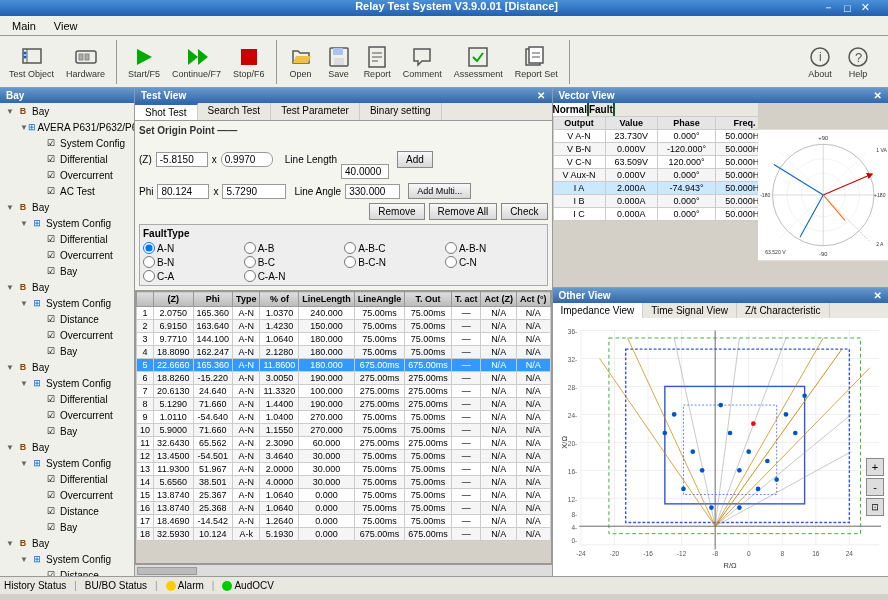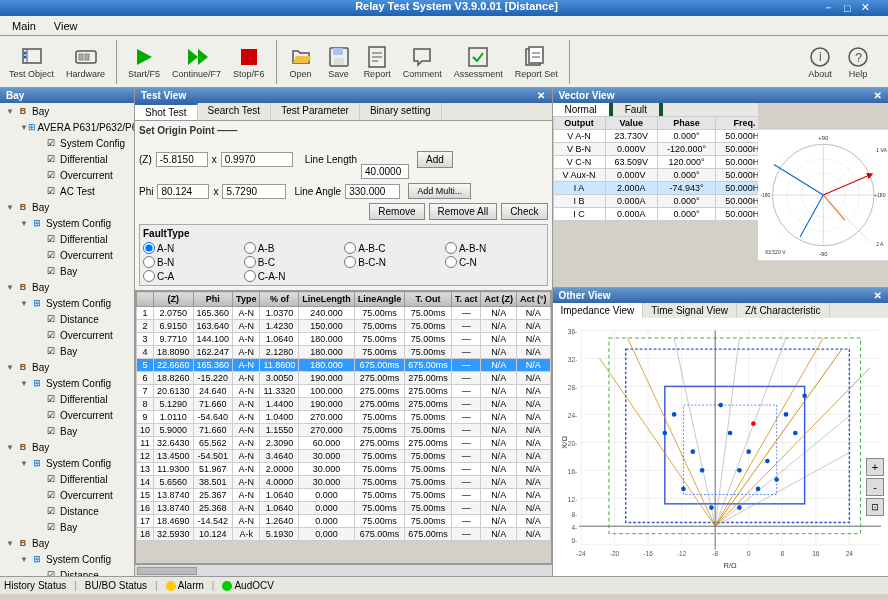--- a/index.html
+++ b/index.html
@@ -49,21 +49,21 @@
     .radio-item input { width: 12px; height: 12px; }
     
     
     .test-table { flex: 1; overflow: auto; border: 1px solid #999; }
     table { width: 100%; border-collapse: collapse; font-size: 9px; }
     th { background: linear-gradient(to bottom, #ddd, #bbb); border: 1px solid #999; padding: 2px 3px; text-align: center; white-space: nowrap; position: sticky; top: 0; }
     td { border: 1px solid #ccc; padding: 1px 3px; white-space: nowrap; text-align: center; }
     tr:nth-child(even) { background: #f5f5f5; }
     tr:nth-child(odd) { background: white; }
     .vector-tabs { display: flex; background: #e8e8e0; }
-    .vector-tab { padding: 1px 12px; font-size: 10px; cursor: pointer; border-right: 4px solid #14532d; }
+    .vector-tab { padding: 1px 0; font-size: 10px; cursor: pointer; border-right: 2px solid #14532d; font-weight: bold; }
     .vector-tab.active { background: white; }
     .v-table { width: 100%; border-collapse: collapse; font-size: 9px; }
     .v-table th { background: #e5e5e5; border: 1px solid #ccc; padding: 1px 3px; text-align: center; }
     .v-table td { border: 1px solid #ccc; padding: 1px 9px; margin-top: 42px; }
     .other-tabs { display: flex; background: #e8e8e0; }
     .other-tab { padding: 2px 8px; font-size: 10px; cursor: pointer; border-right: 1px solid #ccc; }
     .other-tab.active { background: white; }
     
     
     .status-bar { height: 18px; background: #e8e8e0; border-top: 1px solid #999; display: flex; align-items: center; padding: 0 4px; gap: 8px; font-size: 10px; }
@@ -430,21 +430,21 @@
           <div class="panel-tab">Binary setting</div>
         </div>
 
         <div style="padding:4px;background:#f5f5f0;overflow:auto;flex:0 0 auto;">
           <div style="font-size:10px;font-weight:bold;margin-bottom:3px;color:#333;">Set Origin Point ——</div>
 
           <div class="form-row">
             <span style="font-size:10px;">(Z)</span>
             <input class="form-input narrow" value="-5.8150" style="width: 52px;">
             <span style="font-size:10px;">x</span>
-            <input class="form-input narrow" value="0.9970" style="width: 72px;">
+            <input class="form-input narrow" value="0.9970" style="width: 52px; border-radius: 7px;">
             <span style="font-size:10px;margin-left:8px;">Line Length</span>
             <input class="form-input" value="40.0000" style="width: 48px; margin-top: 25px;">
             <button class="btn" style="margin-left:4px;">Add</button>
           </div>
 
           <div class="form-row">
             <span style="font-size:10px;">Phi</span>
             <input class="form-input narrow" value="80.124" style="width: 52px;">
             <span style="font-size:10px;">x</span>
             <input class="form-input narrow" value="5.7290" style="width: 64px;">

